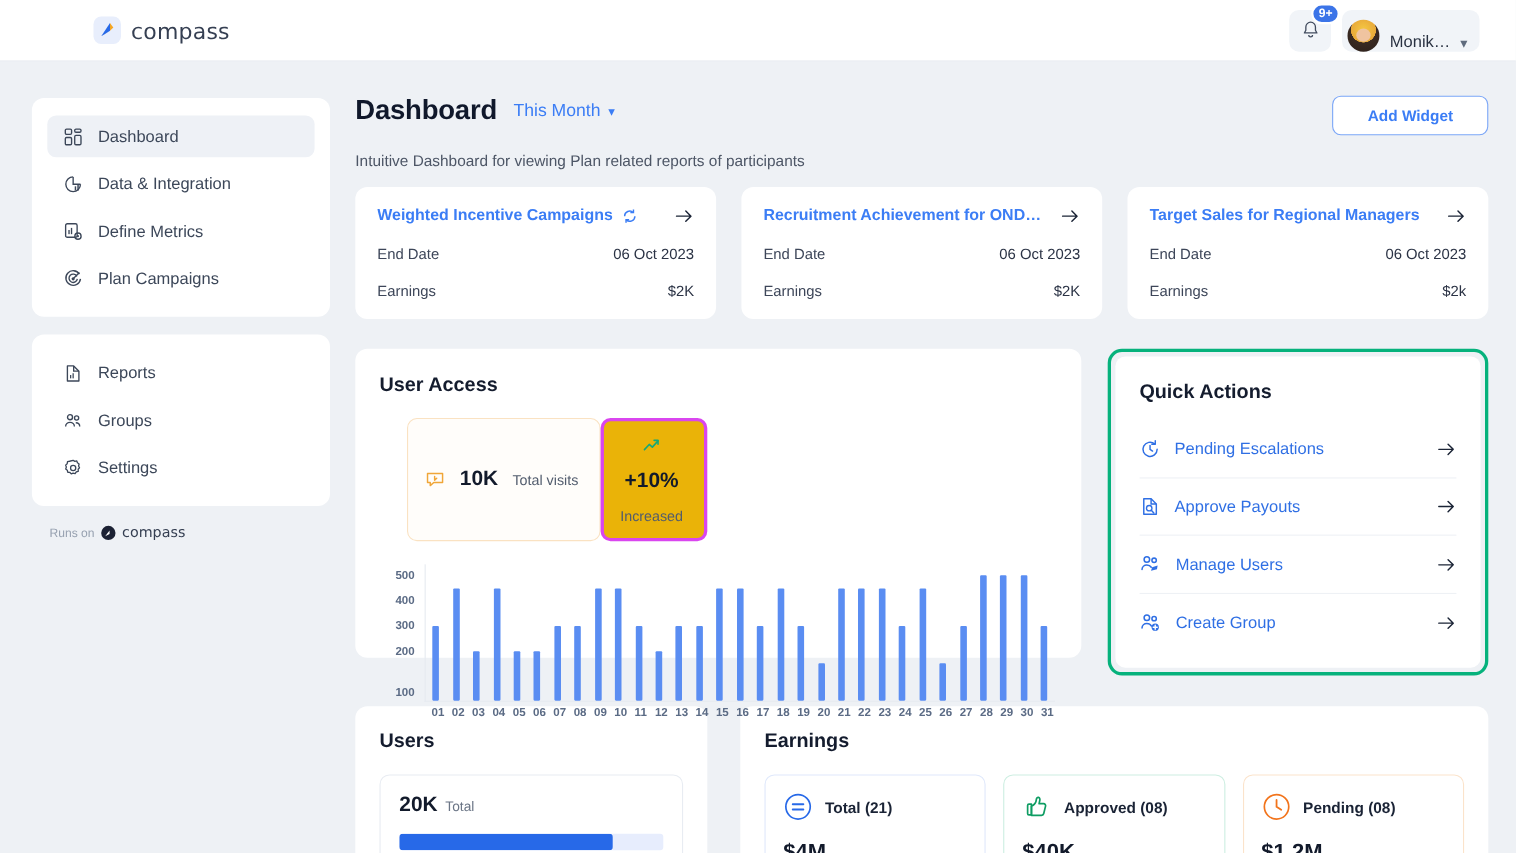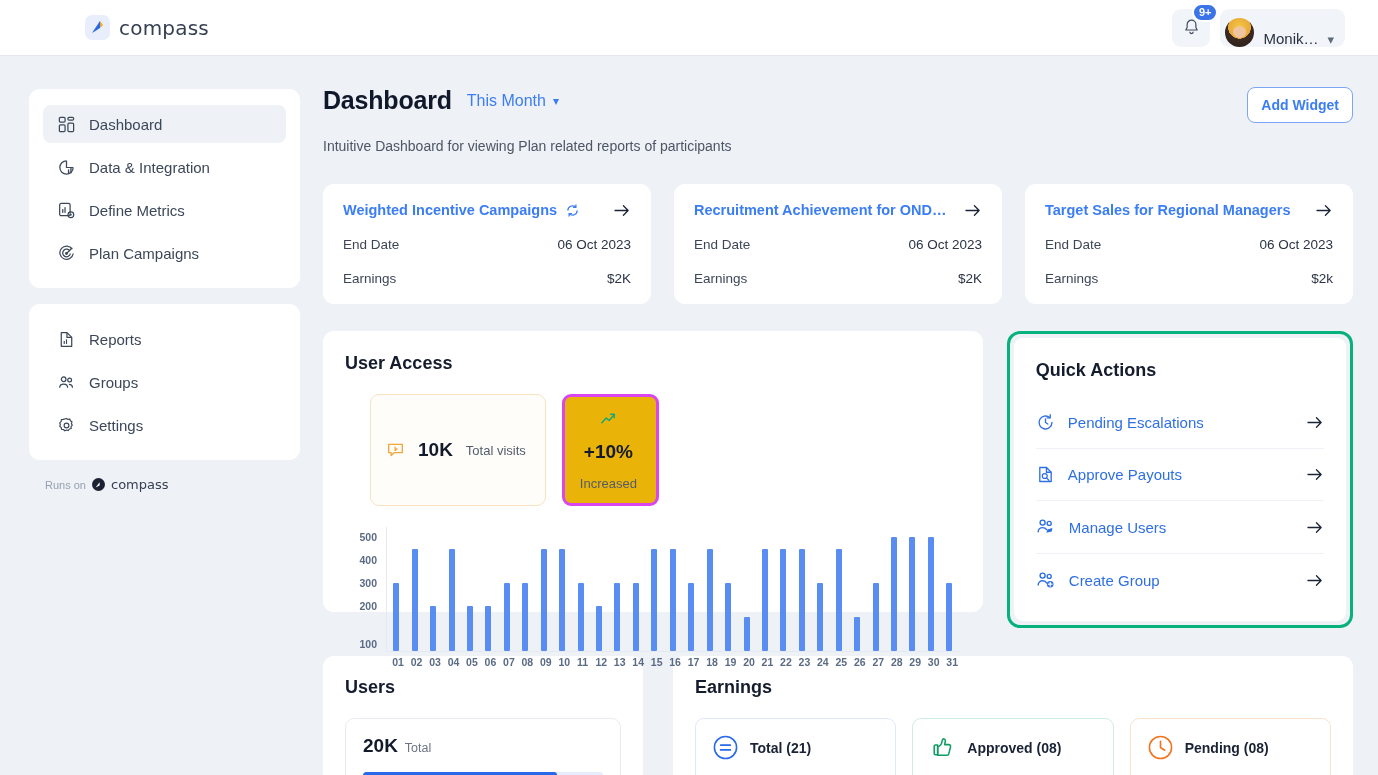--- a/index.html
+++ b/index.html
@@ -93,26 +93,26 @@
   .period {
     display: flex; align-items: center; gap: 7px;
     margin-left: 15px; margin-top: 6px;
     color: #3b7df5; font-size: 16px;
   }
   .add-widget {
     margin-left: auto; margin-top: 1px;
     border: 1px solid #7ba6f7; border-radius: 8px;
     background: #fff; color: #3b7df5;
     font-size: 14px; font-weight: bold;
-    padding: 9px 13px; font-family: "Liberation Sans", sans-serif;
+    padding: 9px 31px; font-family: "Liberation Sans", sans-serif;
   }
   .subtitle { margin-top: 15px; font-size: 14px; color: #4d5666; }
 
   
-  .camp-row { display: flex; gap: 23px; margin-top: 30px; }
+  .camp-row { display: flex; gap: 23px; margin-top: 16px; }
   .camp-card {
     flex: 1; background: #fff; border-radius: 11px;
     padding: 18px 20px 20px 20px; height: 120px;
   }
   .camp-top { display: flex; align-items: center; }
   .camp-title {
     color: #3b7df5; font-size: 14.5px; font-weight: bold;
     white-space: nowrap; overflow: hidden; text-overflow: ellipsis;
   }
   .camp-sync { margin-left: 8px; color: #3b7df5; flex: 0 0 auto; display: flex; }
@@ -123,21 +123,21 @@
   }
   .camp-line .v { font-weight: 500; color: #2b3345; }
 
   
   .mid-row { display: flex; gap: 24px; margin-top: 27px; align-items: flex-start; }
   .ua-card {
     width: 665px; background: #fff; border-radius: 11px;
     padding: 22px 22px 18px 22px; height: 281px;
   }
   .card-h { font-size: 18px; font-weight: bold; color: #141c2e; }
-  .chips { display: flex; gap: 16px; margin-top: 20px; padding-left: 25px; }
+  .chips { display: flex; margin-top: 20px; padding-left: 25px; }
   .chip {
     display: flex; align-items: center; gap: 13px;
     border-radius: 9px; padding: 12px 19px 12px 15px;
   }
   .chip.orange { border: 1px solid #fae2c2; background: #fffdfa; }
   .chip.teal   { border: 3px solid #d946ef; background: #eab308; flex-direction: column; }
   .chip-big { font-size: 19px; font-weight: bold; color: #121a2b; }
   .chip-sub { font-size: 13px; color: #525c6d; }
 
   .chart { position: relative; margin-top: 18px; height: 148px; }

